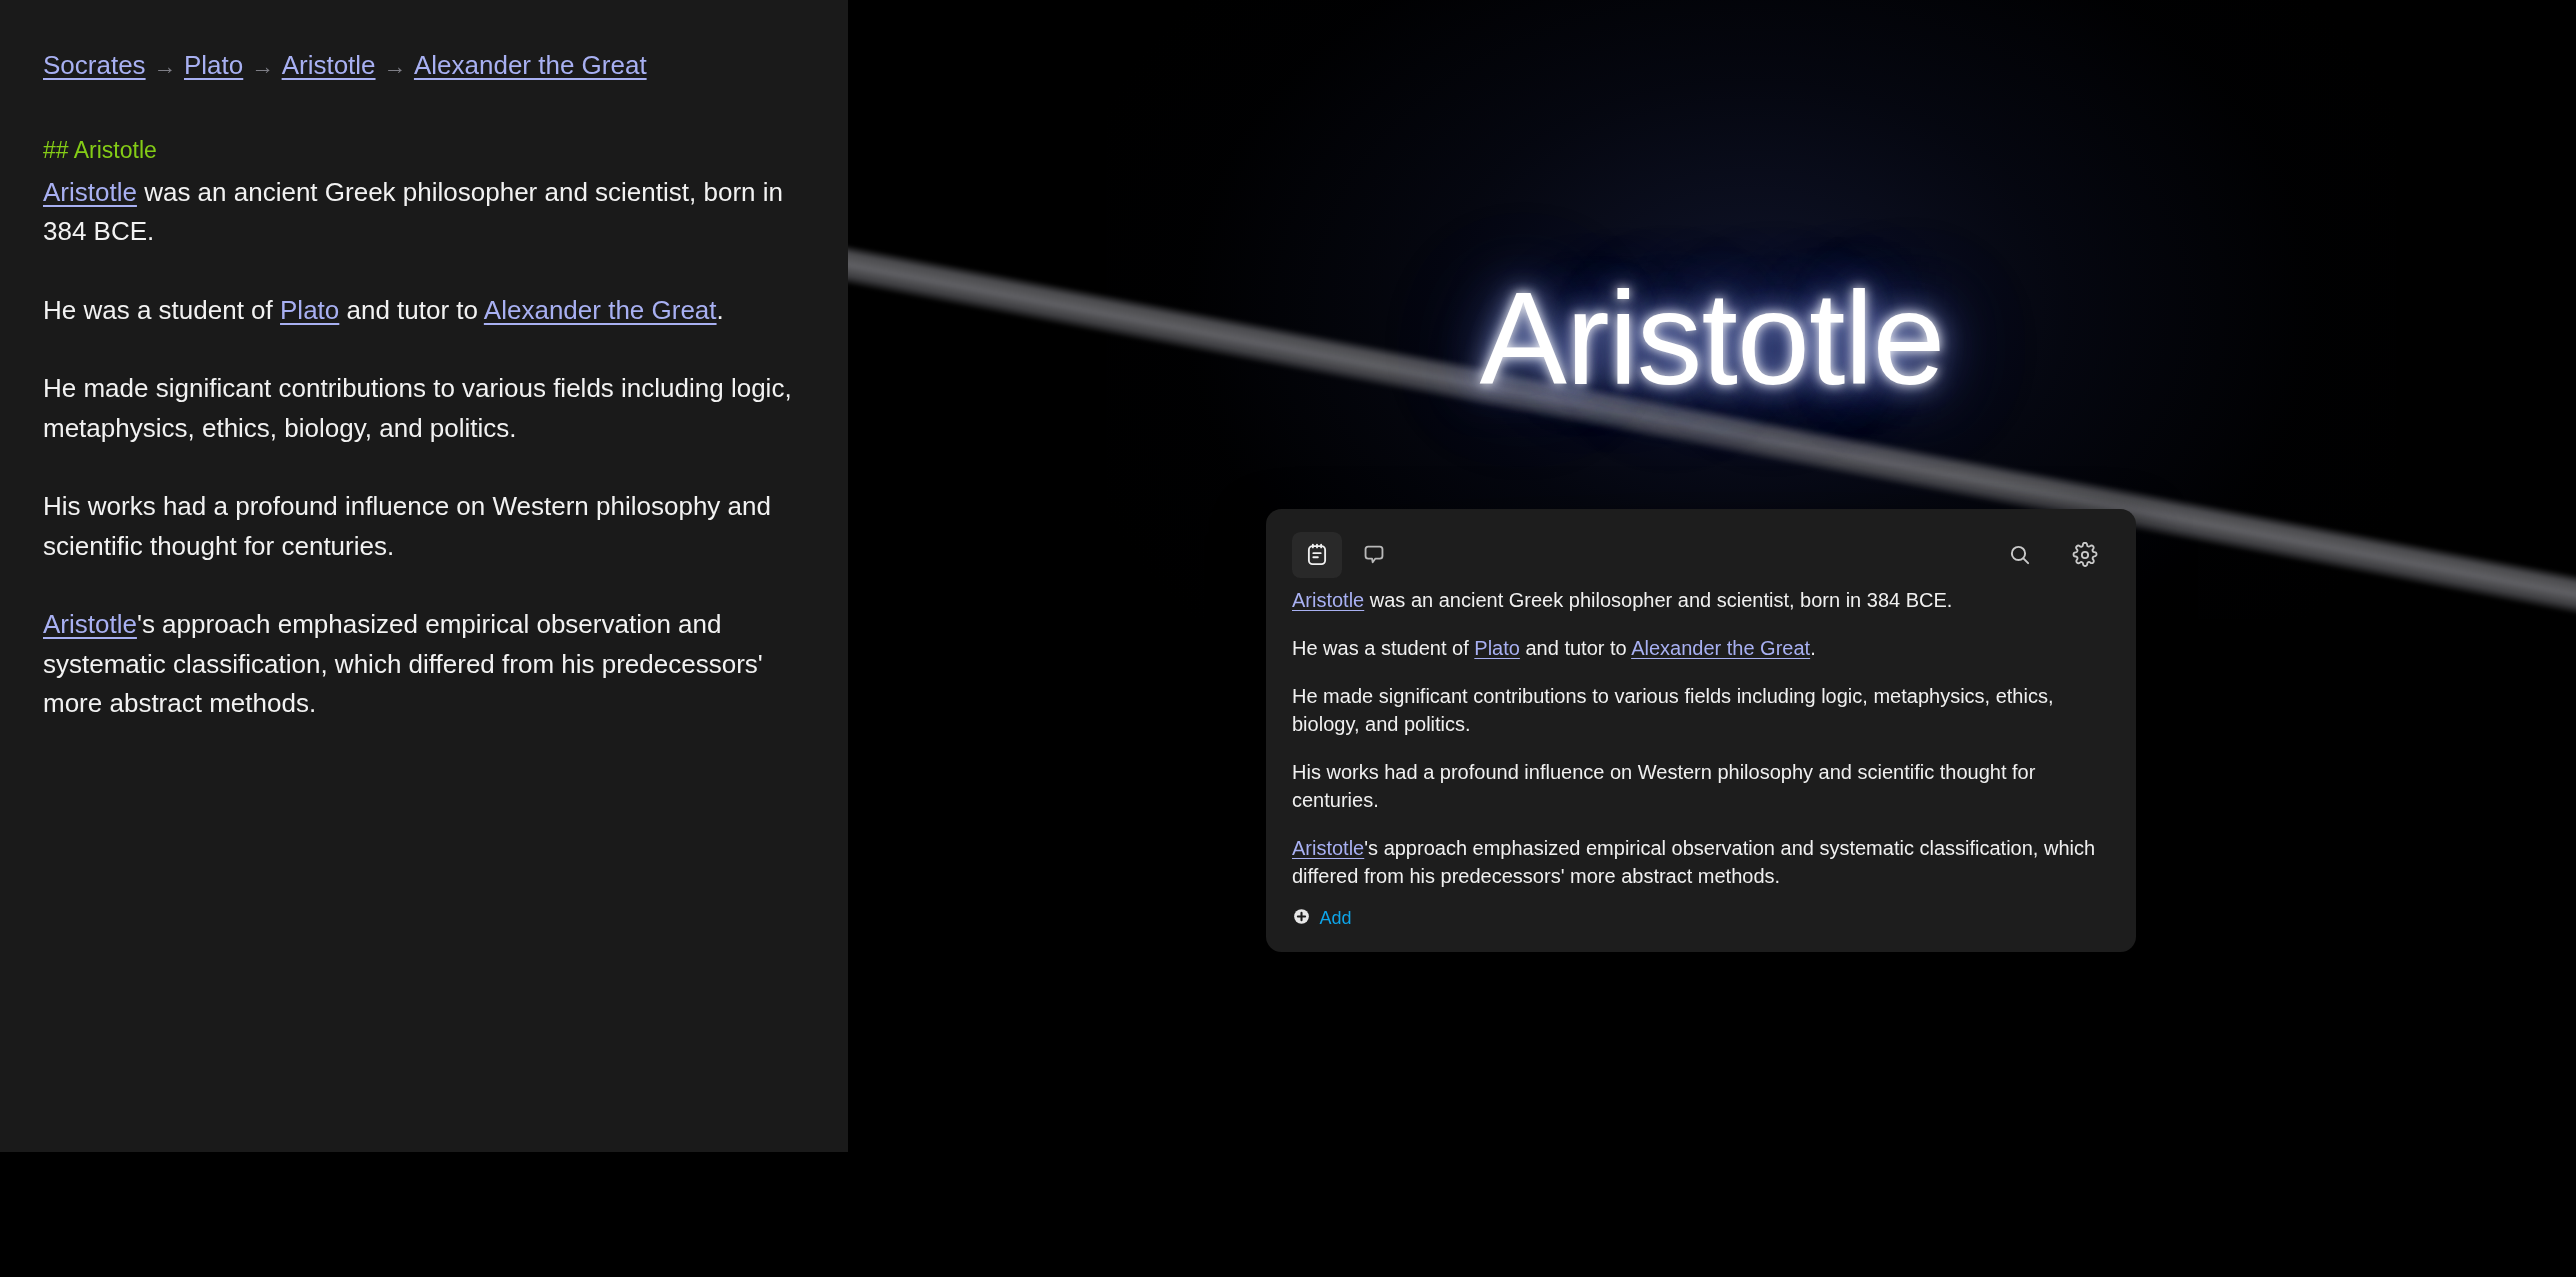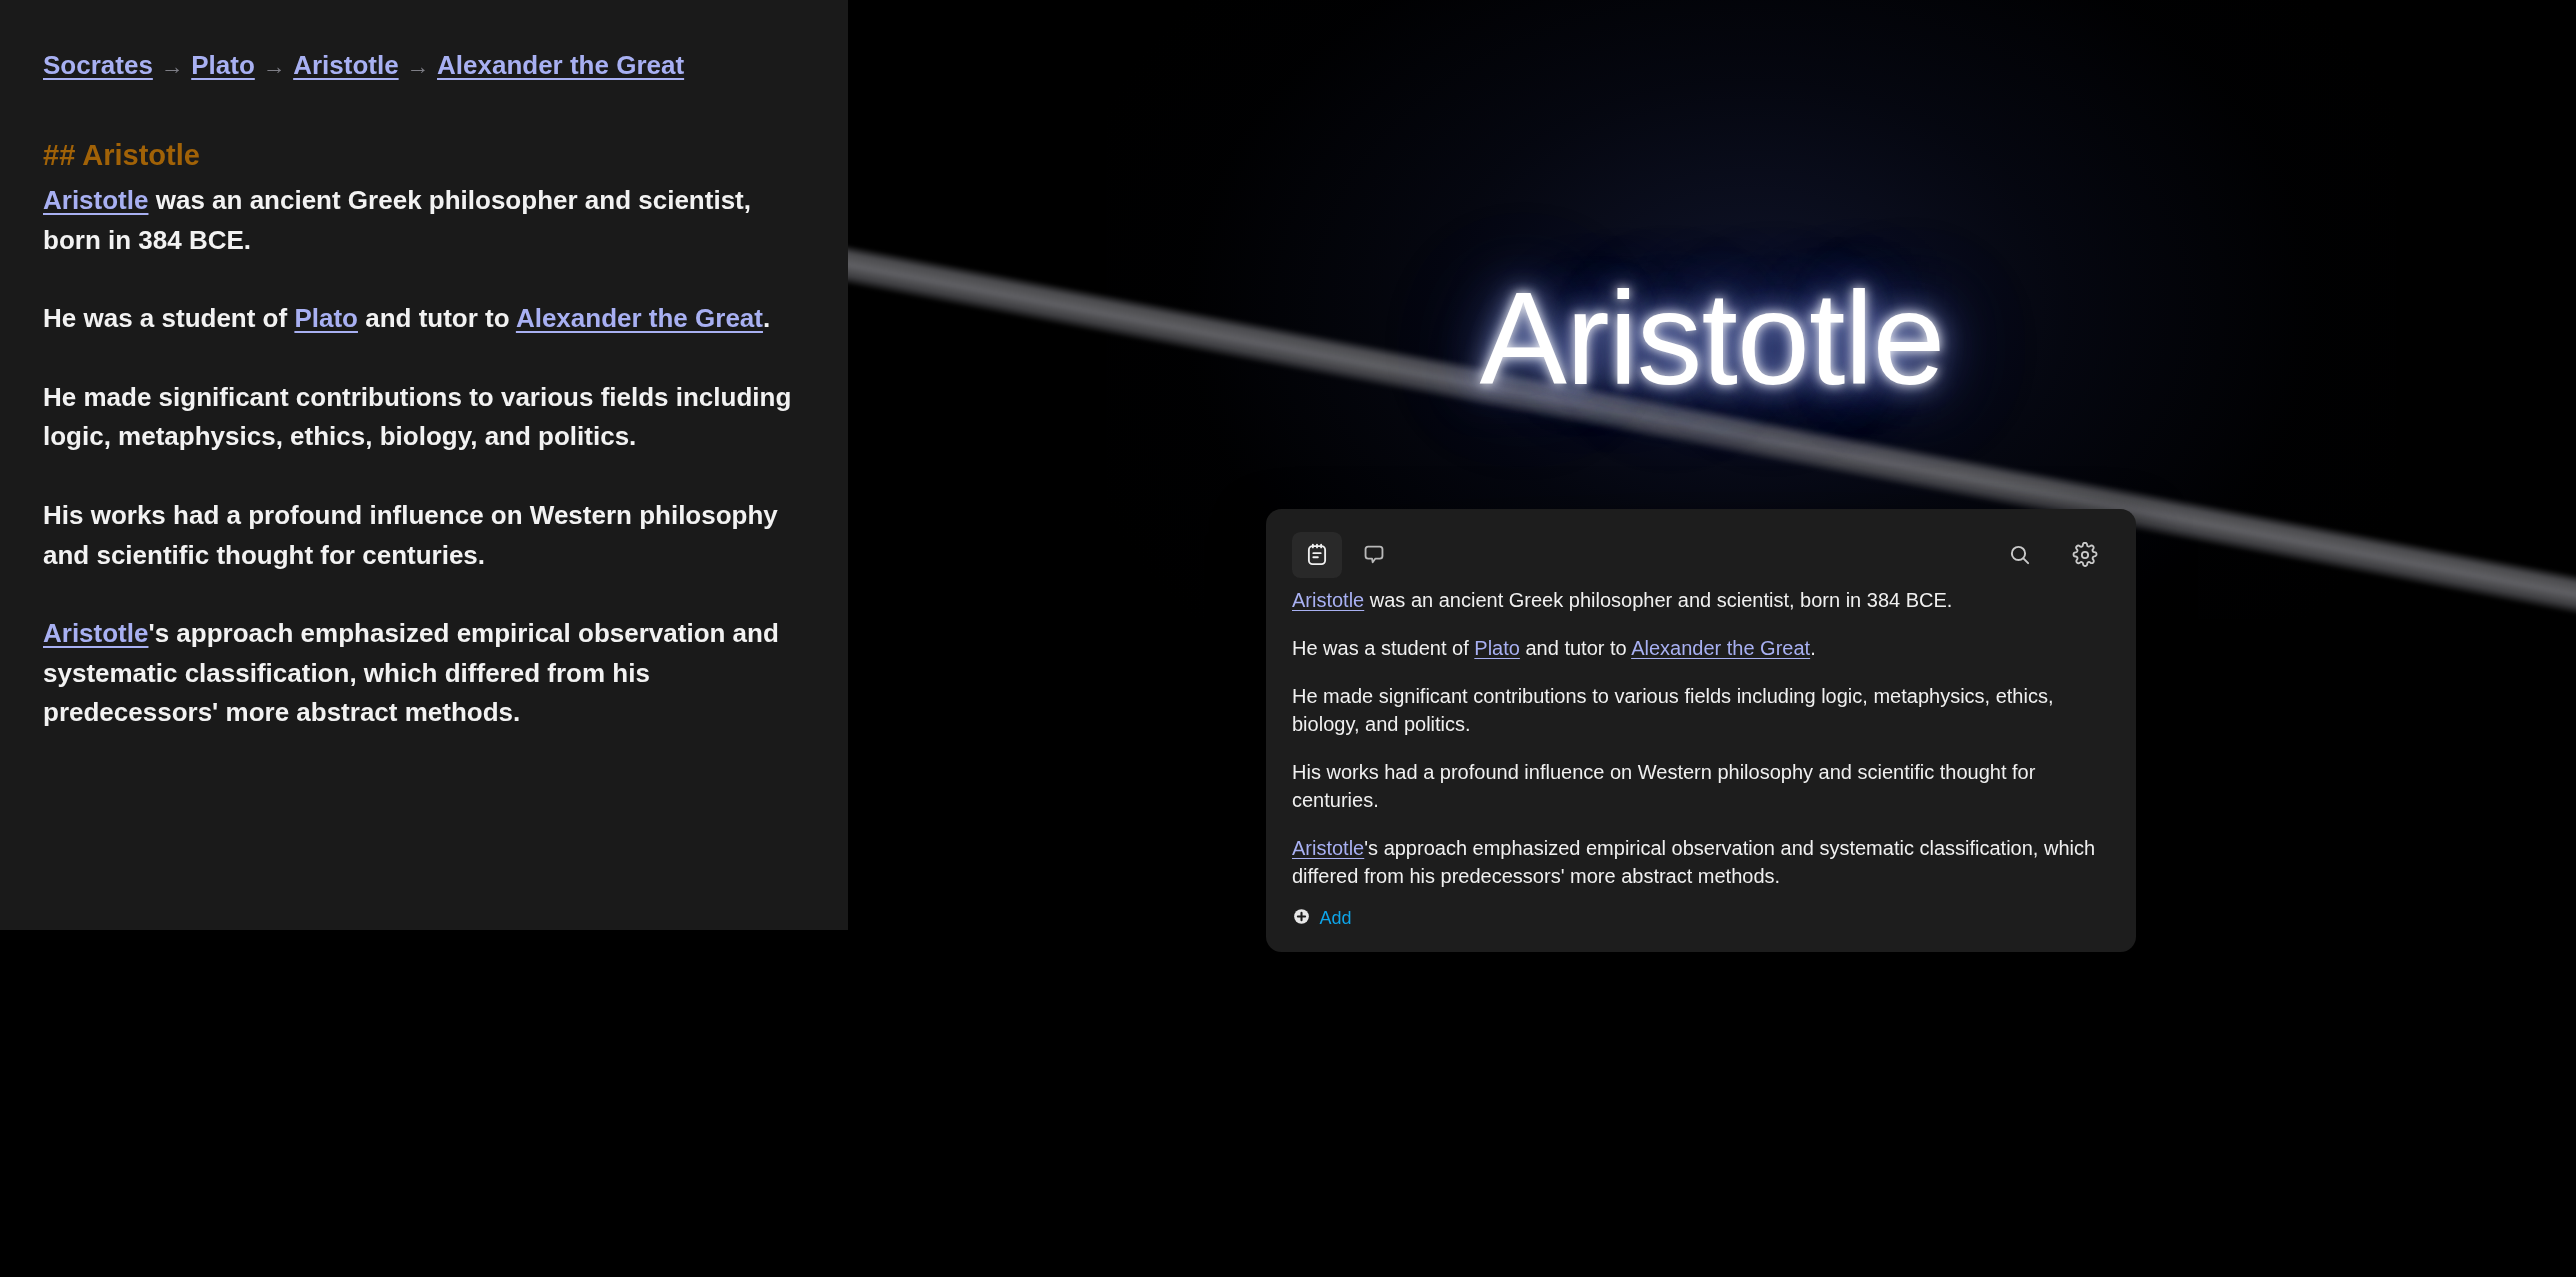--- a/index.html
+++ b/index.html
@@ -17,24 +17,23 @@
     width: 2576px;
     height: 1278px;
     background: #000000;
   }
 
   
   #left-panel {
     position: absolute;
     left: 0; top: 0;
     width: 848px;
-    height: 930px;
+    height: 1152px;
     background: #1a1a1a;
     padding: 50px 43px 16px 43px;
-    font-weight: bold;
   }
 
   #breadcrumb {
     font-size: 26px;
     line-height: 1.2;
     color: #a8b0f2;
     white-space: nowrap;
     margin-bottom: 53px;
   }
   #breadcrumb .crumb {
@@ -45,23 +44,23 @@
     cursor: pointer;
   }
   #breadcrumb .arrow {
     color: #7e7e86;
     text-decoration: none;
     padding: 0 7.7px;
     font-size: 23px;
   }
 
   .md-heading {
-    font-size: 29px;
+    font-size: 23px;
     line-height: 1.45;
-    color: #a16207;
+    color: #84cc16;
     margin-bottom: 5.2px;
   }
 
   .doc-para {
     font-size: 26px;
     line-height: 1.52;
     color: #f2f2f2;
     margin-bottom: 39px;
     max-width: 757px;
   }

